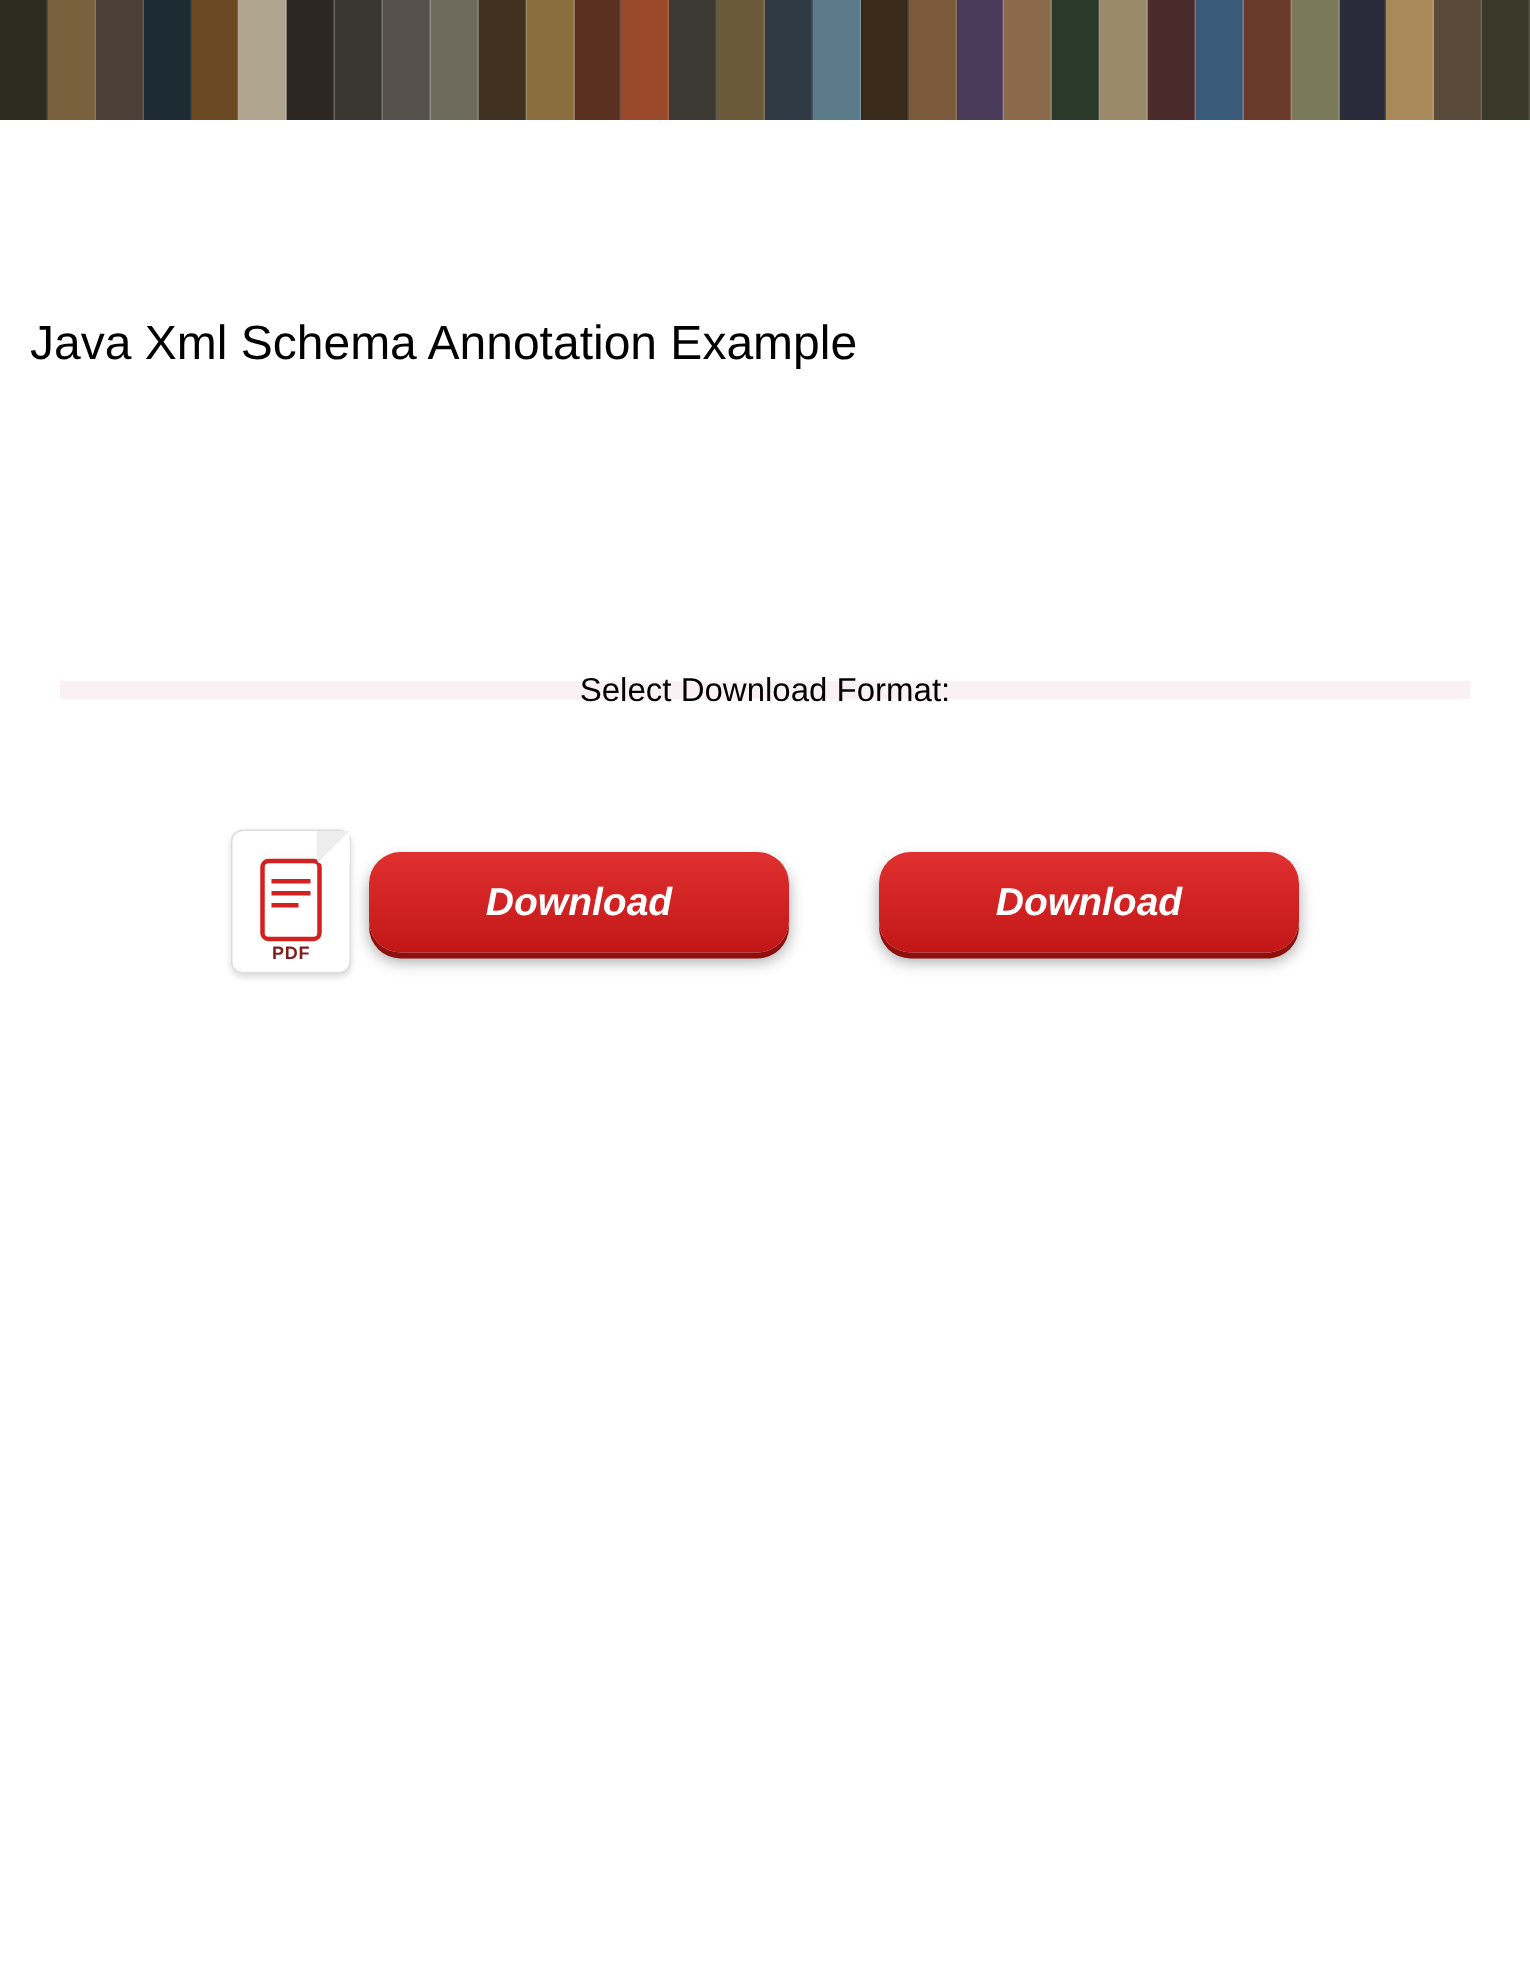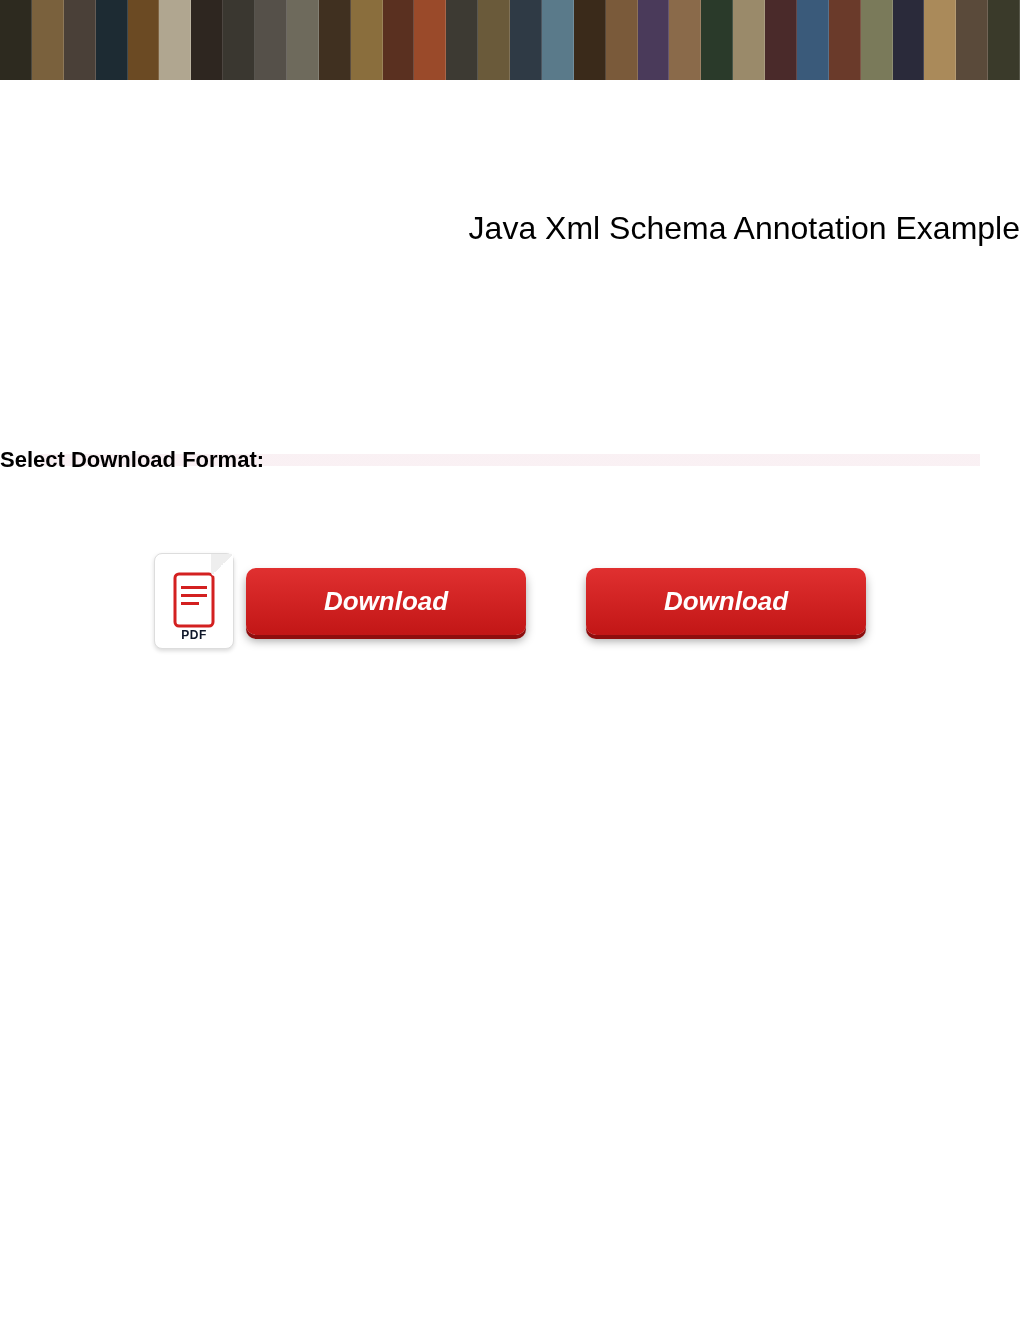--- a/index.html
+++ b/index.html
@@ -16,31 +16,32 @@
     display: flex;
     flex-wrap: nowrap;
   }
   .banner-tile {
     flex: 1 0 auto;
     height: 80px;
     border-right: 1px solid rgba(255,255,255,0.15);
     background: #222;
   }
   .page-title {
-    text-align: right;
+    text-align: left;
     margin-top: 130px;
     font-size: 32px;
     font-weight: 400;
     color: #000;
     margin-left: 20px;
   }
   .select-heading {
+    text-align: center;
     margin-top: 200px;
     font-size: 22px;
-    font-weight: 700;
+    font-weight: 400;
     color: #000;
     position: relative;
   }
   .faint-stripe {
     position: absolute;
     left: 40px;
     right: 40px;
     top: 50%;
     height: 12px;
     transform: translateY(-50%);
@@ -86,30 +87,30 @@
   .file-icon .doc-glyph {
     width: 46px;
     height: 56px;
     margin-top: 6px;
   }
   .file-icon .label {
     font-size: 12px;
     font-weight: 700;
     letter-spacing: 0.5px;
   }
-  .file-icon.pdf .label { color: #0f172a; }
+  .file-icon.pdf .label { color: #7f1d1d; }
   .file-icon.doc .label { color: #2bb9a9; }
   .dl-button {
     background: linear-gradient(#e03030, #c21616);
     color: #fff;
     font-size: 26px;
     font-weight: 700;
     font-style: italic;
     border: none;
-    border-radius: 10px;
+    border-radius: 21px;
     padding: 18px 48px;
     min-width: 280px;
     box-shadow: 0 4px 0 #8f0e0e, 0 6px 10px rgba(0,0,0,0.35);
     cursor: pointer;
     text-align: center;
   }
 </style>
 </head>
 <body>
 

